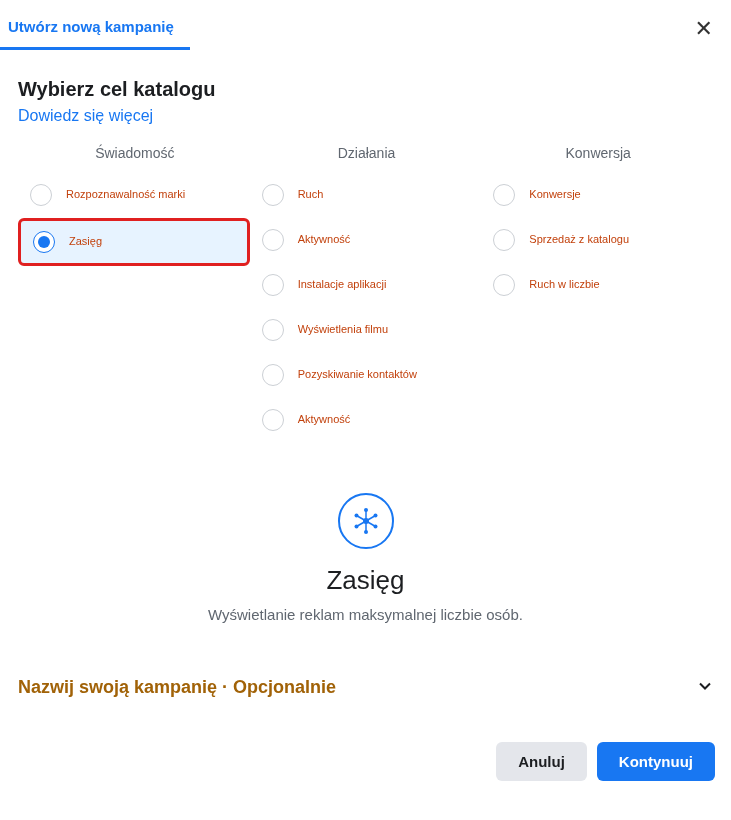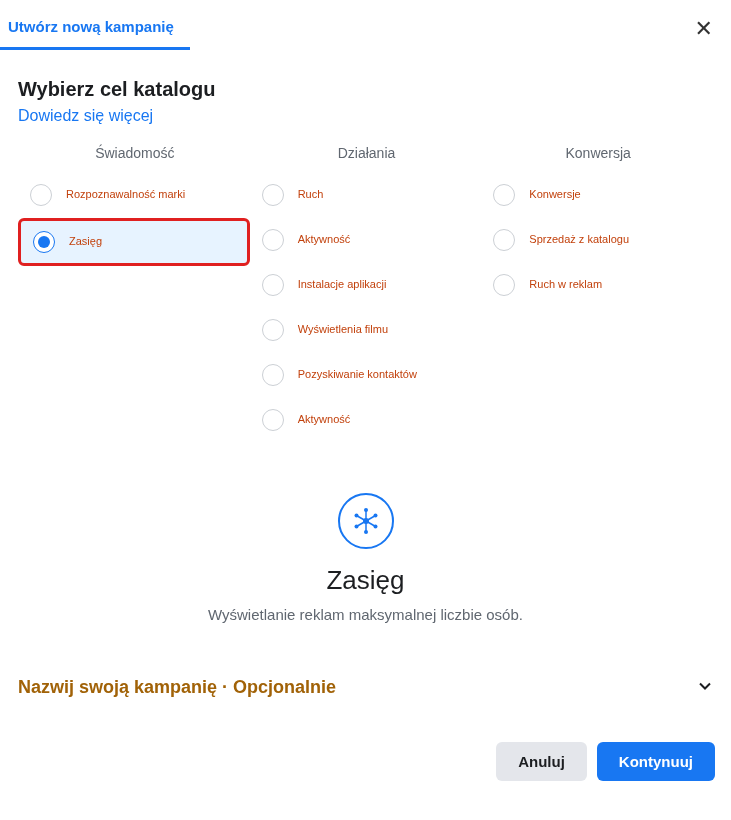--- a/index.html
+++ b/index.html
@@ -237,21 +237,21 @@
       <div class="option">
         <span class="radio"></span>
         <span class="option-label">Konwersje</span>
       </div>
       <div class="option">
         <span class="radio"></span>
         <span class="option-label">Sprzedaż z katalogu</span>
       </div>
       <div class="option">
         <span class="radio"></span>
-        <span class="option-label">Ruch w reklam</span>
+        <span class="option-label">Ruch w liczbie</span>
       </div>
     </div>
 
   </div>
 
   <div class="preview">
     <div class="preview-icon">
       <svg width="30" height="30" viewBox="0 0 30 30">
         <g fill="#1877f2">
           <circle cx="15" cy="15" r="3"></circle>

